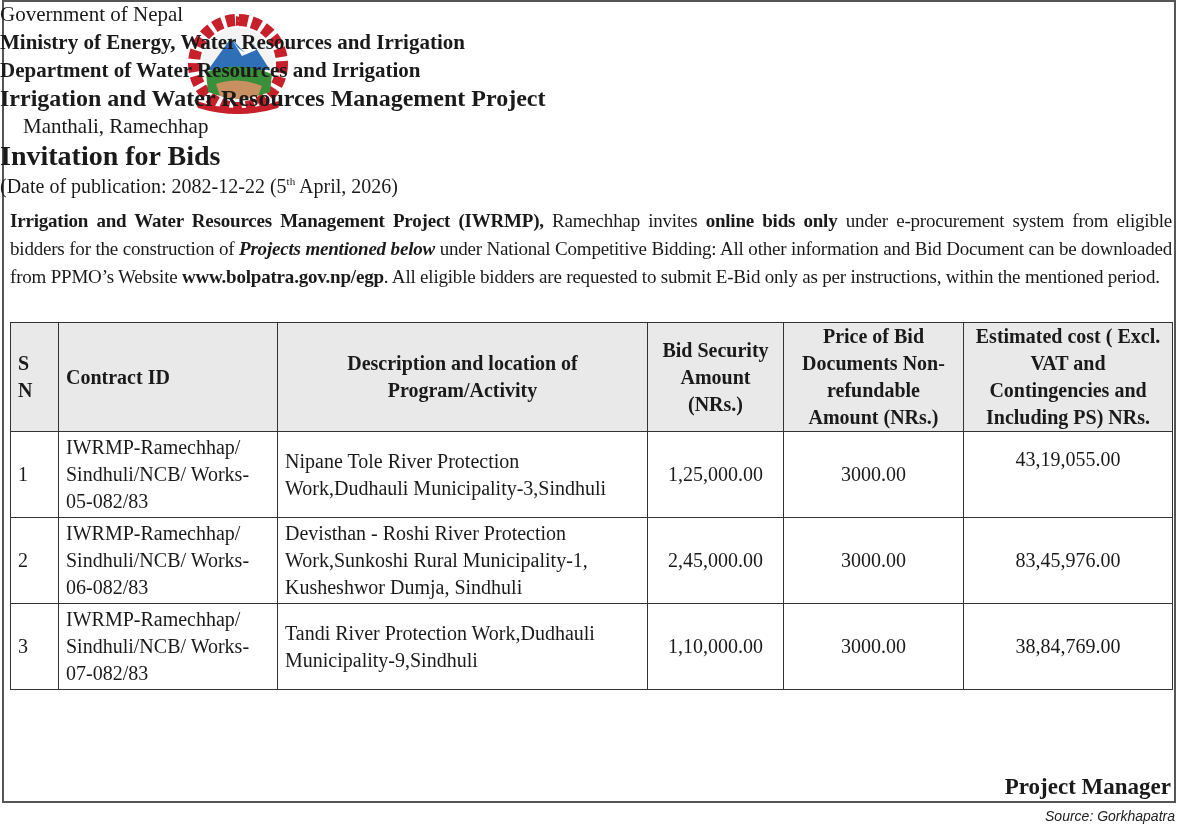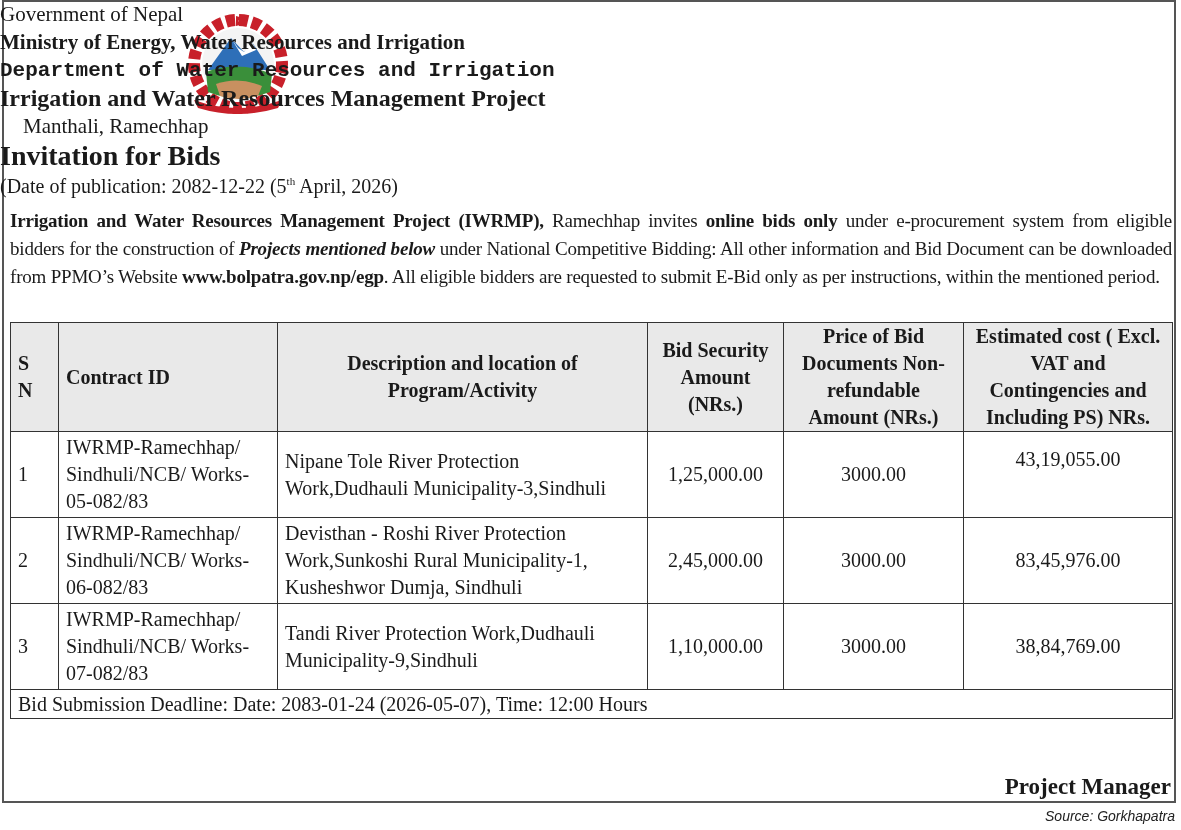--- a/index.html
+++ b/index.html
@@ -8,21 +8,21 @@
     font-family: "Liberation Serif", "DejaVu Serif", serif; color:#1a1a1a;
   }
   .frame {
     position:absolute; left:2px; top:0px; width:1174px; height:803px;
     border:2px solid #555; box-sizing:border-box; background:#fff;
   }
   .emblem { position:absolute; left:186px; top:12px; width:104px; height:104px; }
   .hdr { position:absolute; left:0; width:1181px; text-align:left; line-height:1; white-space:nowrap; }
   .h-gov { top:4px; font-size:21px; }
   .h-min { top:32px; font-size:21px; font-weight:bold; }
-  .h-dept { top:60px; font-size:21px; font-weight:bold;font-family:Liberation Mono, monospace; }
+  .h-dept { top:60px; font-size:21px; font-weight:bold; }
   .h-proj { top:86px; font-size:24px; font-weight:bold; }
   .h-loc { top:116px; font-size:21px;margin-left:23px; }
   .h-title { top:142px; font-size:28px; font-weight:bold; }
   .h-date { top:176px; font-size:20px; }
   .h-date sup { font-size:11px; }
   .intro {
     position:absolute; left:10px; top:207px; width:1162px; font-size:19px; line-height:28px;
     text-align:justify; letter-spacing:-0.2px;
   }
   .intro b { font-weight:bold; }
@@ -110,20 +110,17 @@
     <td class="num">83,45,976.00</td>
   </tr>
   <tr class="drow">
     <td>3</td>
     <td>IWRMP-Ramechhap/ Sindhuli/NCB/ Works-07-082/83</td>
     <td>Tandi  River Protection Work,Dudhauli Municipality-9,Sindhuli</td>
     <td class="num">1,10,000.00</td>
     <td class="num">3000.00</td>
     <td class="num">38,84,769.00</td>
   </tr>
-  <tr class="info">
-    <td colspan="6">Bid Submission Deadline: Date: 2083-01-24 (2026-05-07), Time: 12:00 Hours</td>
-  </tr>
 </tbody>
   </table>
 
 <div class="pm">Project Manager</div>
 <div class="src">Source: Gorkhapatra</div>
 
 </body></html>

